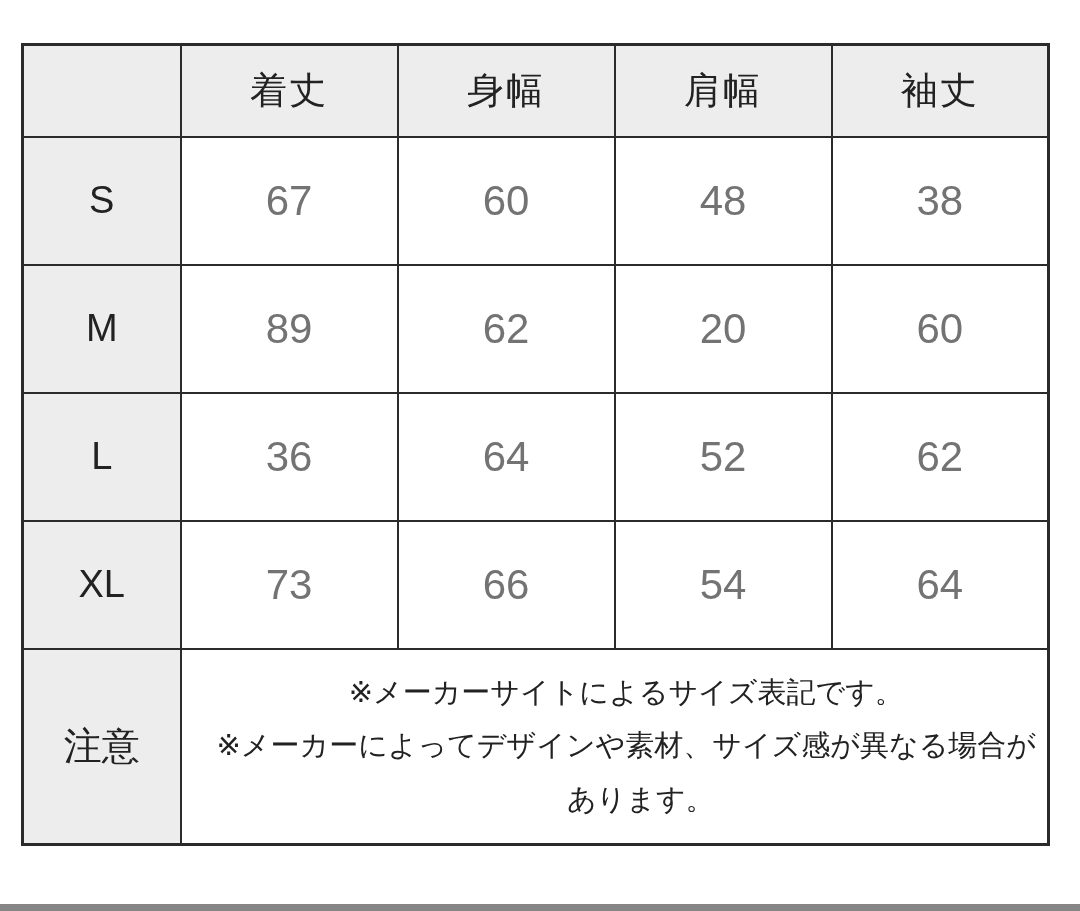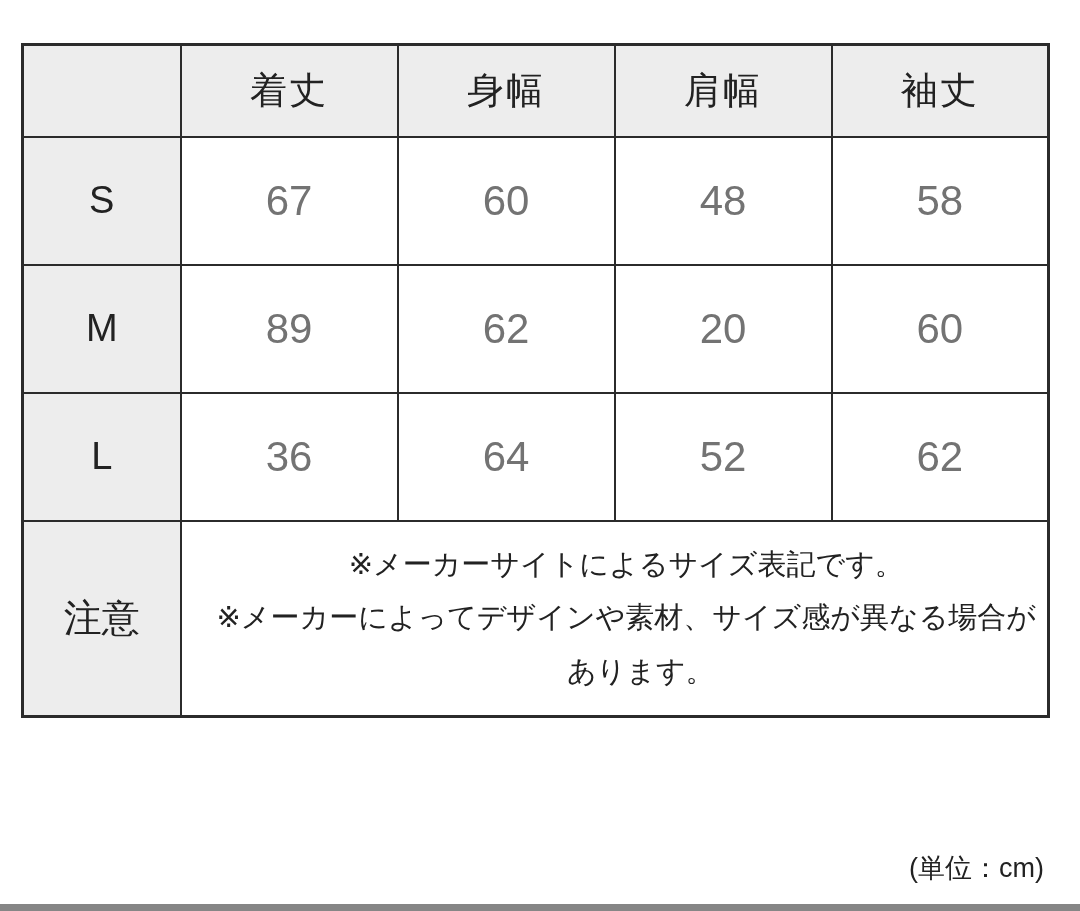--- a/index.html
+++ b/index.html
@@ -110,47 +110,53 @@
       <th class="cell-gray header-cell">身幅</th>
       <th class="cell-gray header-cell">肩幅</th>
       <th class="cell-gray header-cell">袖丈</th>
     </tr>
 
     <tr class="data-row">
       <td class="cell-gray label-cell">S</td>
       <td class="value-cell">67</td>
       <td class="value-cell">60</td>
       <td class="value-cell">48</td>
-      <td class="value-cell">58</td>
+      <td class="value-cell">38</td>
     </tr>
 
     <tr class="data-row">
       <td class="cell-gray label-cell">M</td>
       <td class="value-cell">89</td>
       <td class="value-cell">62</td>
       <td class="value-cell">20</td>
       <td class="value-cell">60</td>
     </tr>
 
     <tr class="data-row">
       <td class="cell-gray label-cell">L</td>
       <td class="value-cell">36</td>
       <td class="value-cell">64</td>
       <td class="value-cell">52</td>
       <td class="value-cell">62</td>
     </tr>
 
+    <tr class="data-row">
+      <td class="cell-gray label-cell">XL</td>
+      <td class="value-cell">73</td>
+      <td class="value-cell">66</td>
+      <td class="value-cell">54</td>
+      <td class="value-cell">64</td>
+    </tr>
 
     <tr class="note-row">
       <td class="cell-gray label-cell">注意</td>
       <td class="note-cell" colspan="4">
         <div class="note-line">※メーカーサイトによるサイズ表記です。</div>
         <div class="note-line">※メーカーによってデザインや素材、サイズ感が異なる場合があります。</div>
       </td>
     </tr>
   </tbody>
     </table>
 
-  <div class="unit-note">(単位：cm)</div>
 
   <div class="bottom-bar"></div>
 
 </div>
 
 </body></html>

